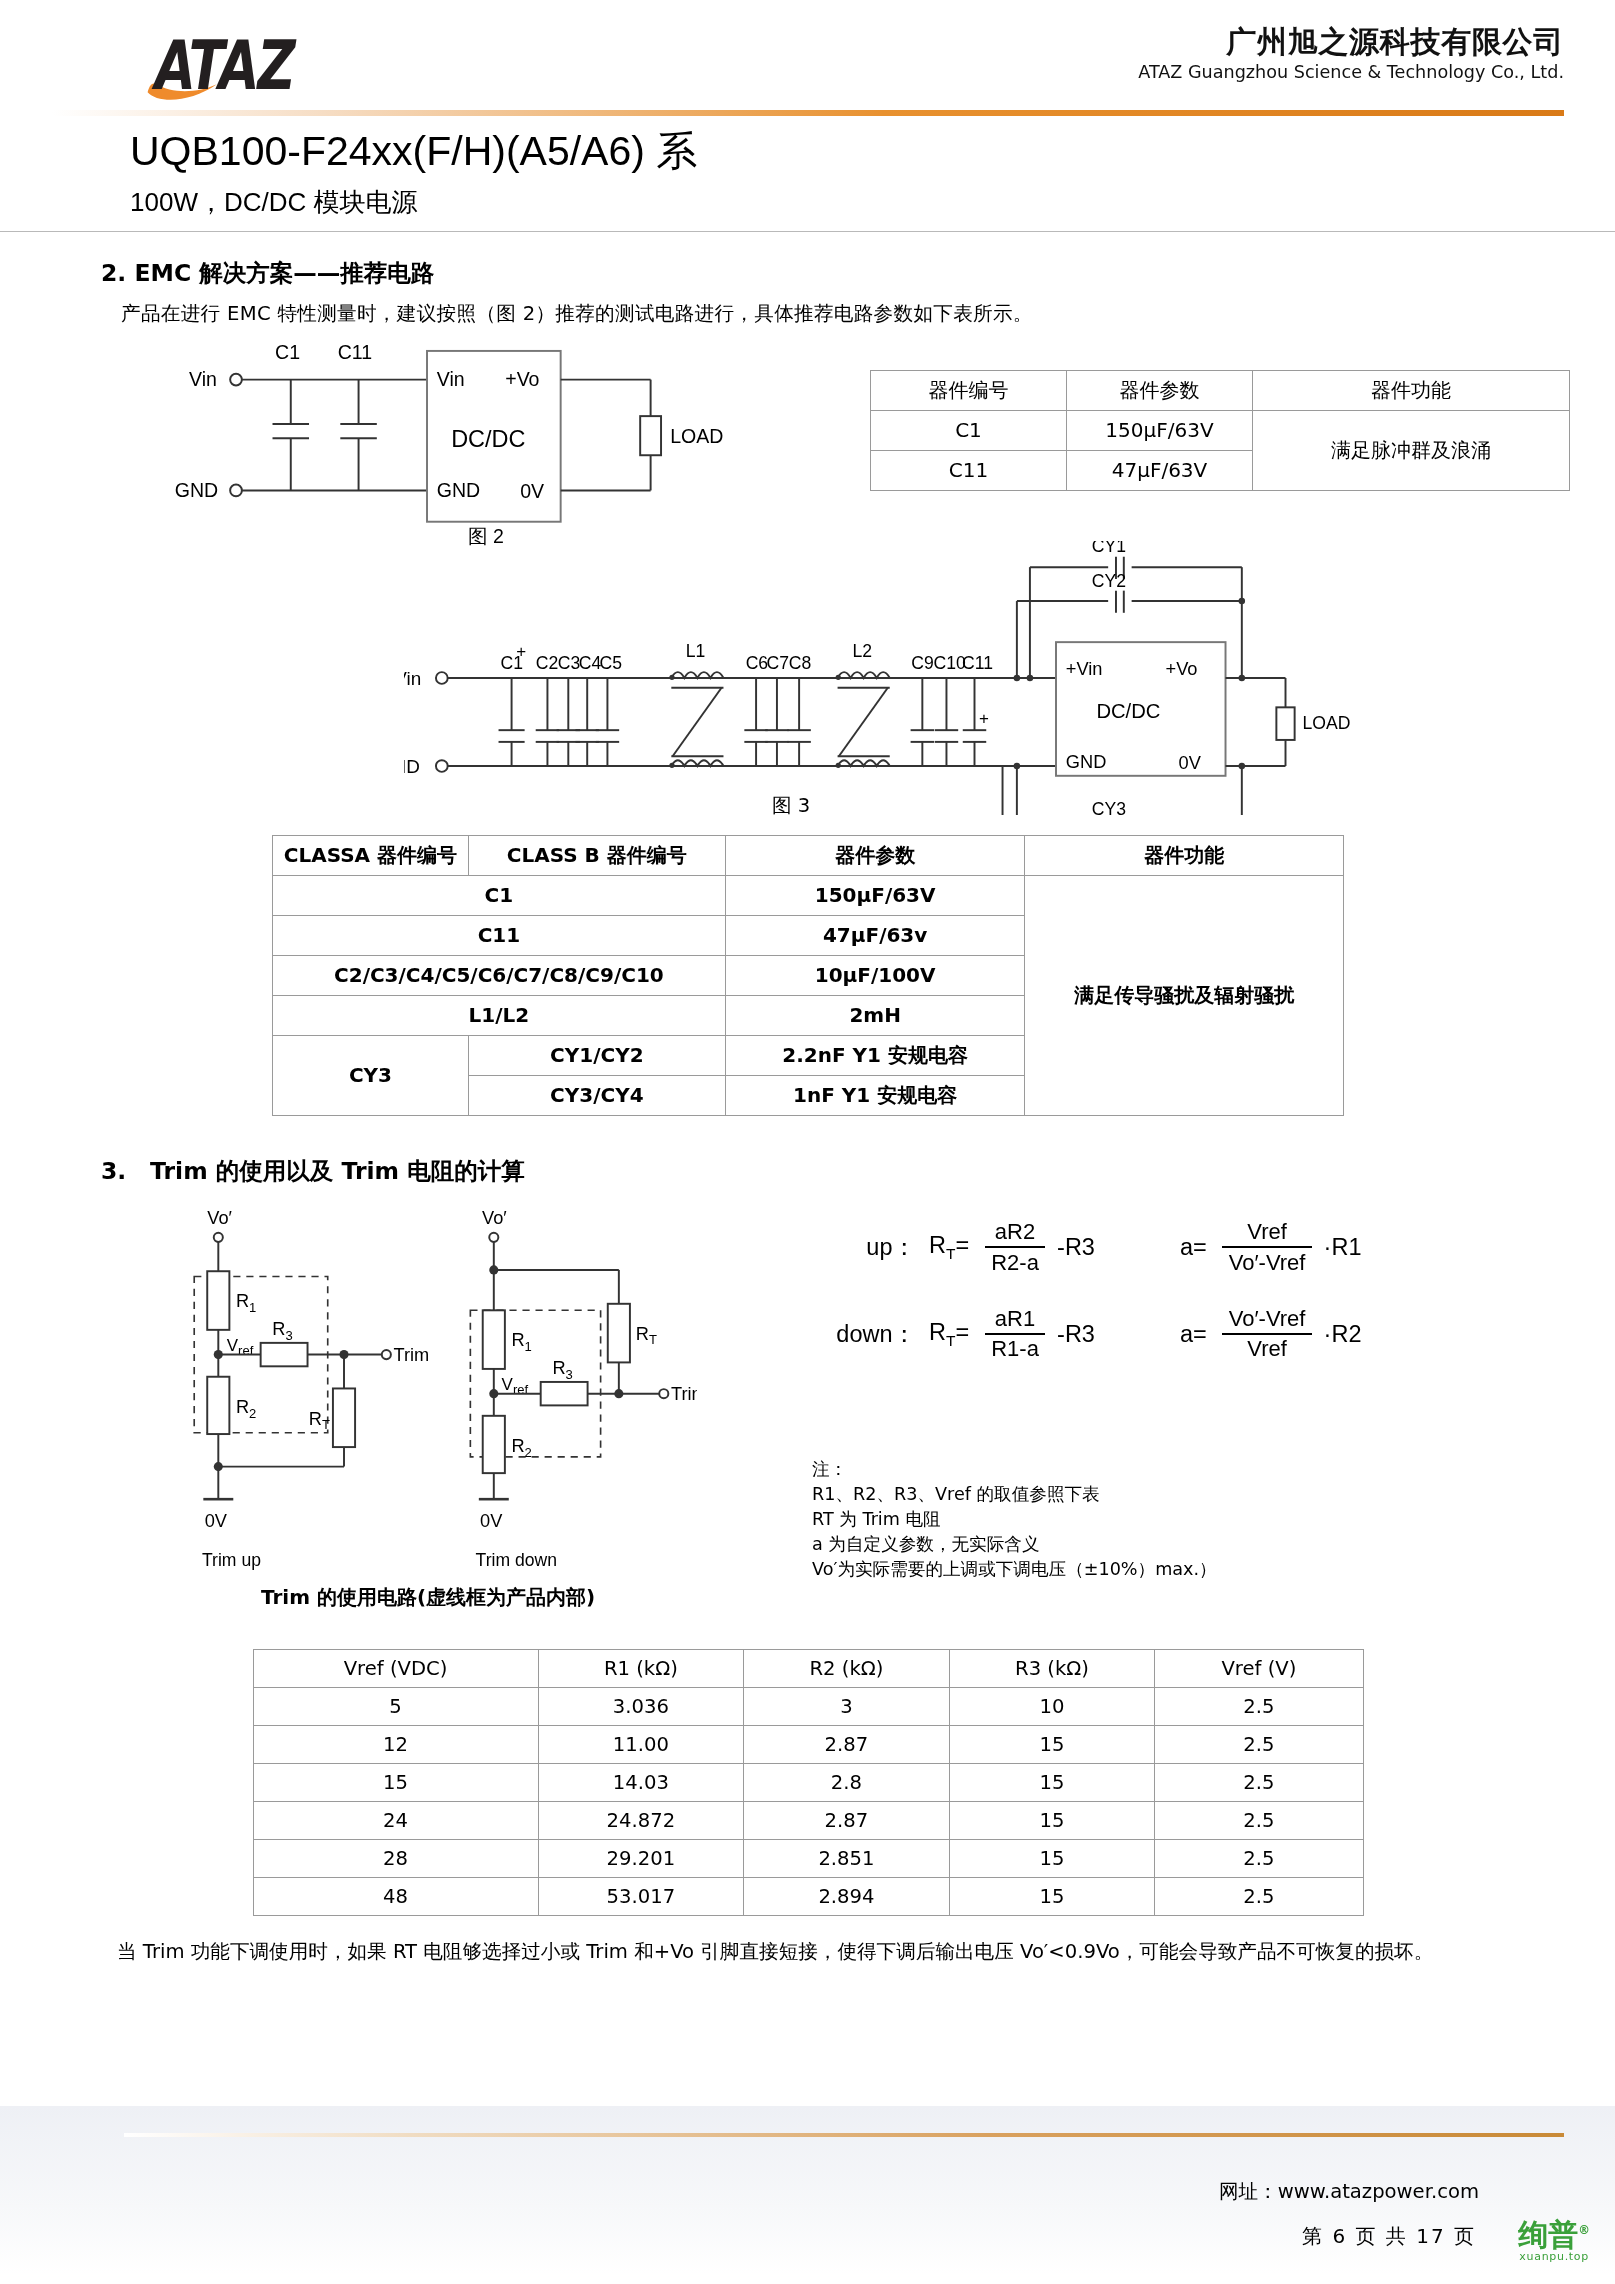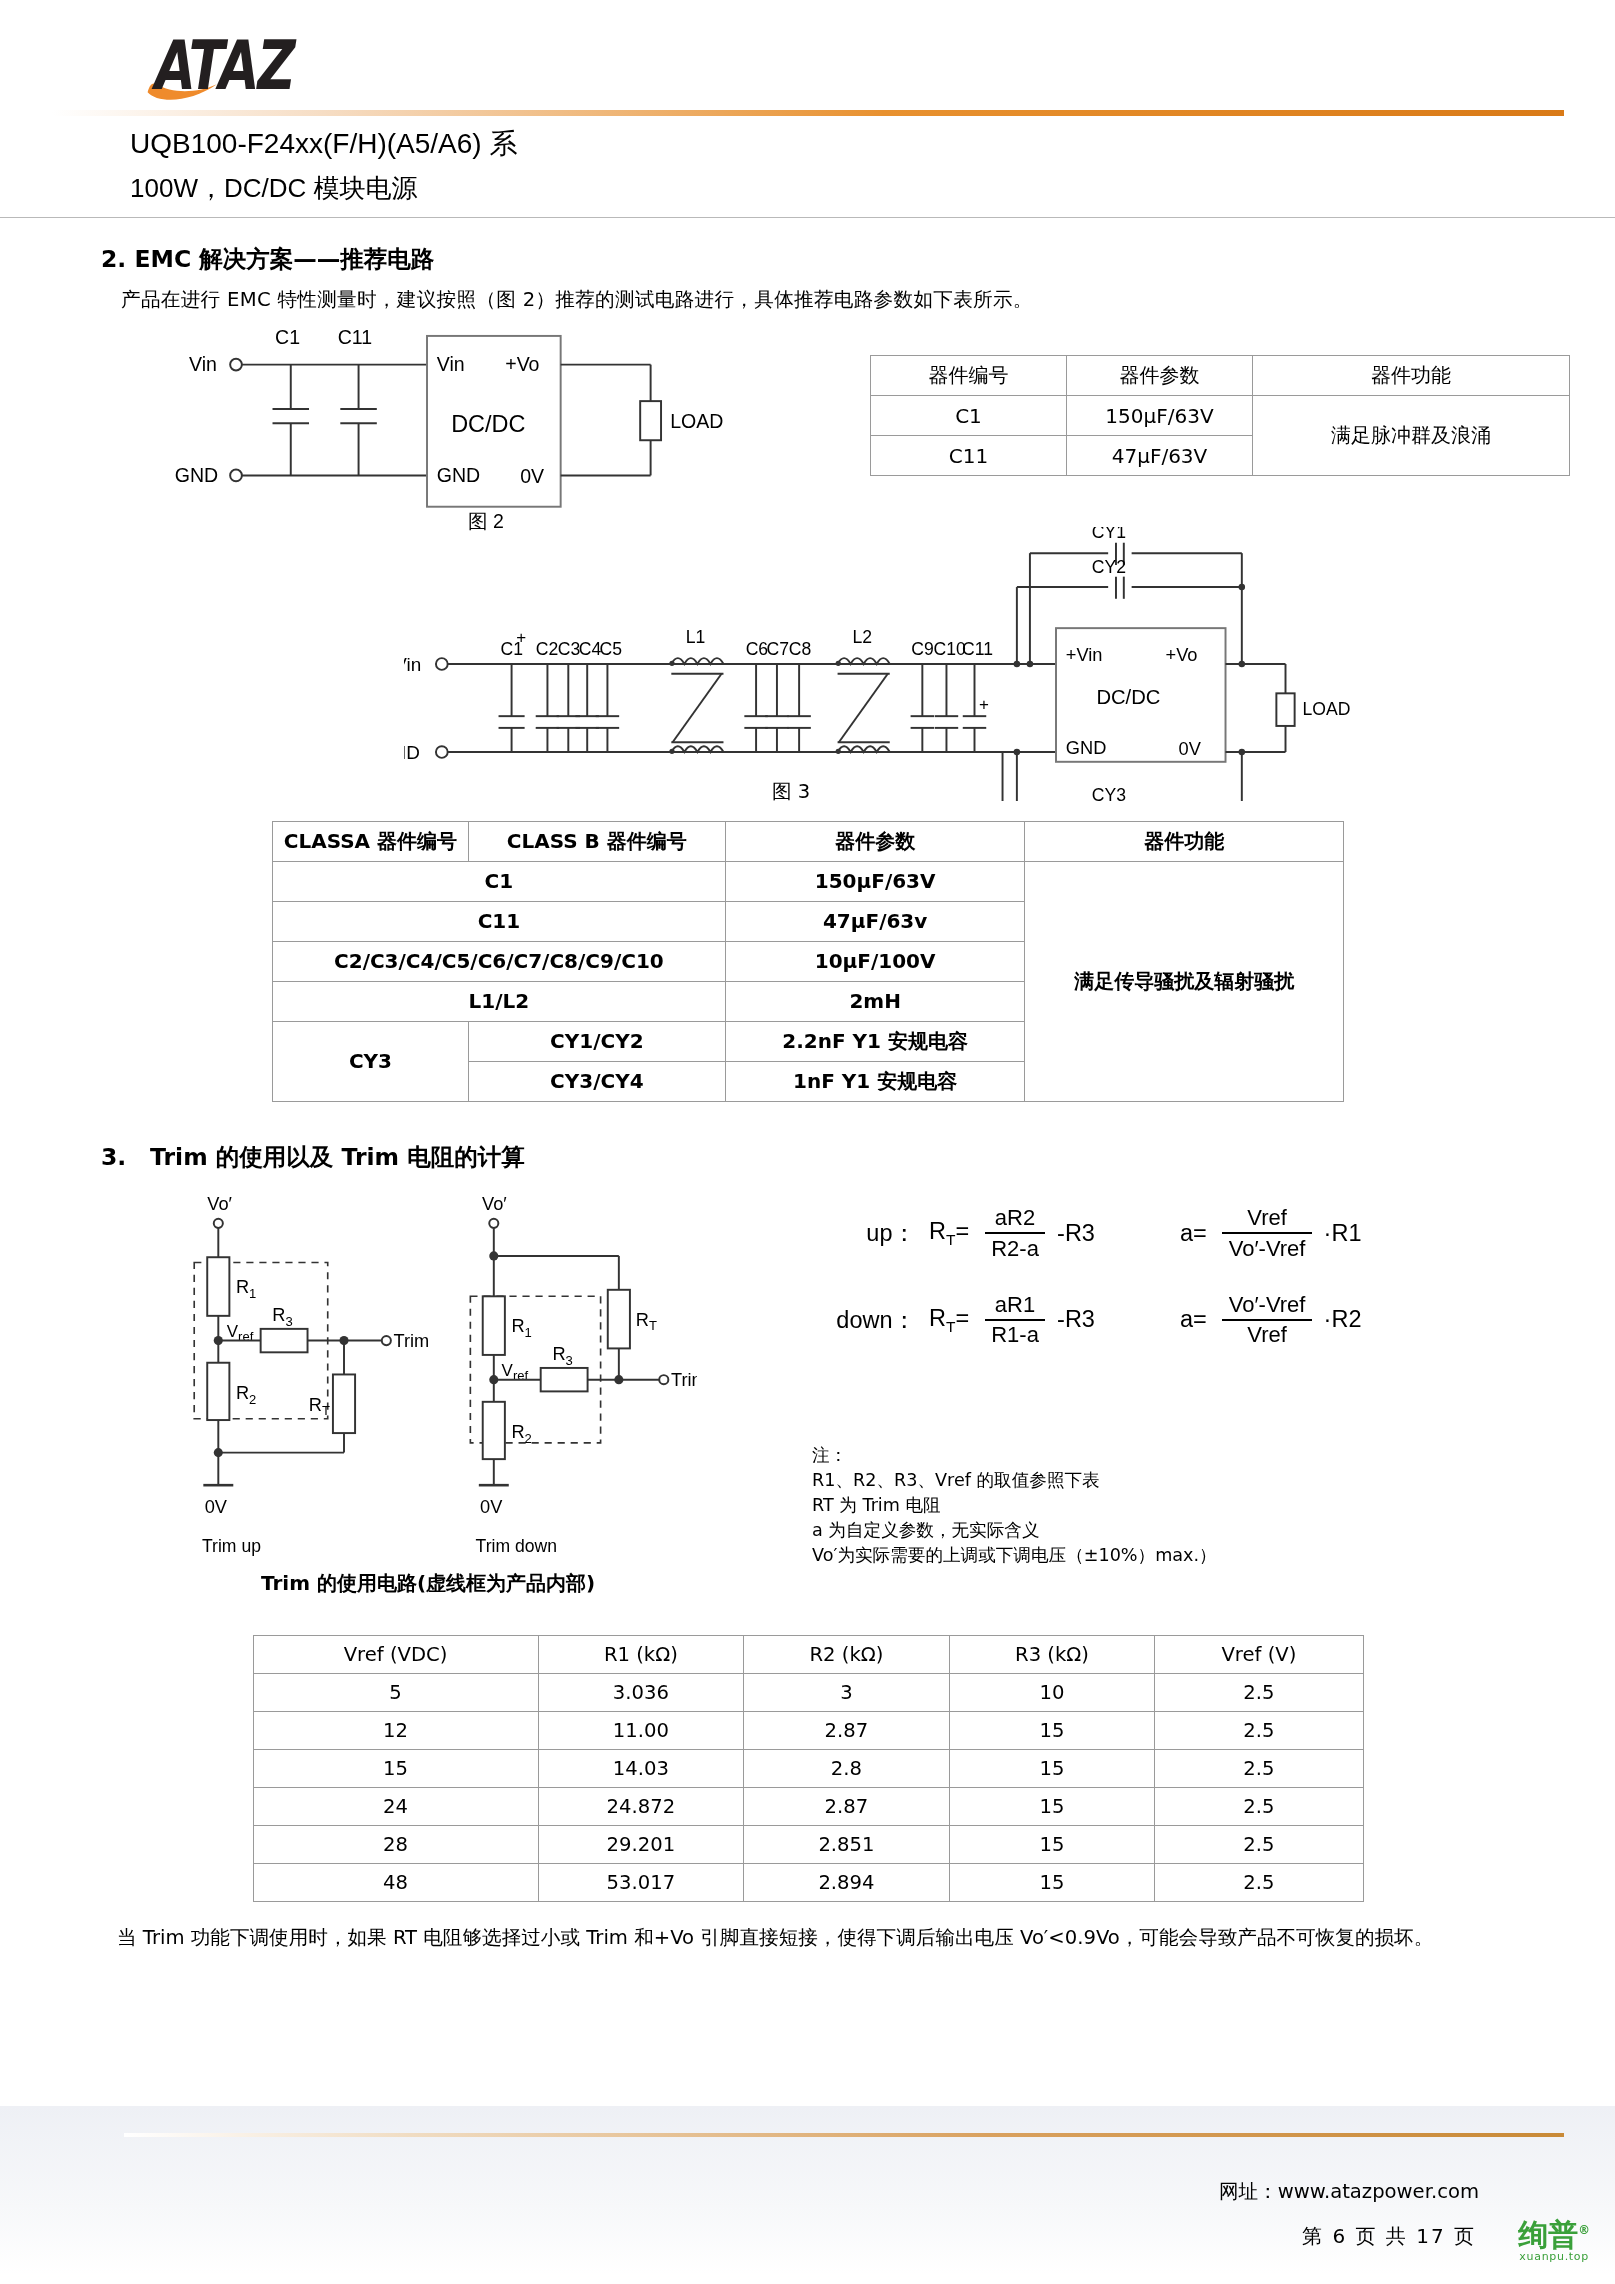--- a/index.html
+++ b/index.html
@@ -64,21 +64,21 @@
   .header-rule {
     position: absolute;
     left: 52px; right: 52px; top: 110px;
     height: 5.9px;
     background: linear-gradient(to right, #ffffff 0%, #f6ddc4 18%, #e8912f 55%, #d97a17 100%);
   }
 
   
   .title-area { padding: 7.8px 0 0 130px; }
   .prod-title {
-    font-size: 28px;
+    font-size: 41px;
     font-weight: 400;
     letter-spacing: 0px;
     font-family: "Liberation Sans", sans-serif;
     color: #000;
     line-height: 1.08;
   }
   .prod-sub {
     font-size: 26px;
     margin-top: 11.7px;
     font-family: "Liberation Sans", sans-serif;
@@ -249,20 +249,24 @@
 <body>
 
 <div class="header">
   <div class="logo">
     <div class="logo-swoosh">
       <svg width="98" height="38" viewBox="0 0 150 58">
         <path d="M4,40 C20,58 70,56 110,28 C80,42 40,42 18,28 C10,23 6,32 4,40 Z" fill="#ef8b2c"></path>
       </svg>
     </div>
     <div class="logo-text">ATAZ</div>
+  </div>
+  <div class="company-block">
+    <div class="company-cn">广州旭之源科技有限公司</div>
+    <div class="company-en">ATAZ Guangzhou Science &amp; Technology Co., Ltd.</div>
   </div>
   <div class="header-rule"></div>
 </div>
 
 <div class="title-area">
   <div class="prod-title">UQB100-F24xx(F/H)(A5/A6) 系</div>
   <div class="prod-sub">100W，DC/DC 模块电源</div>
 </div>
 <div class="title-rule"></div>
 

